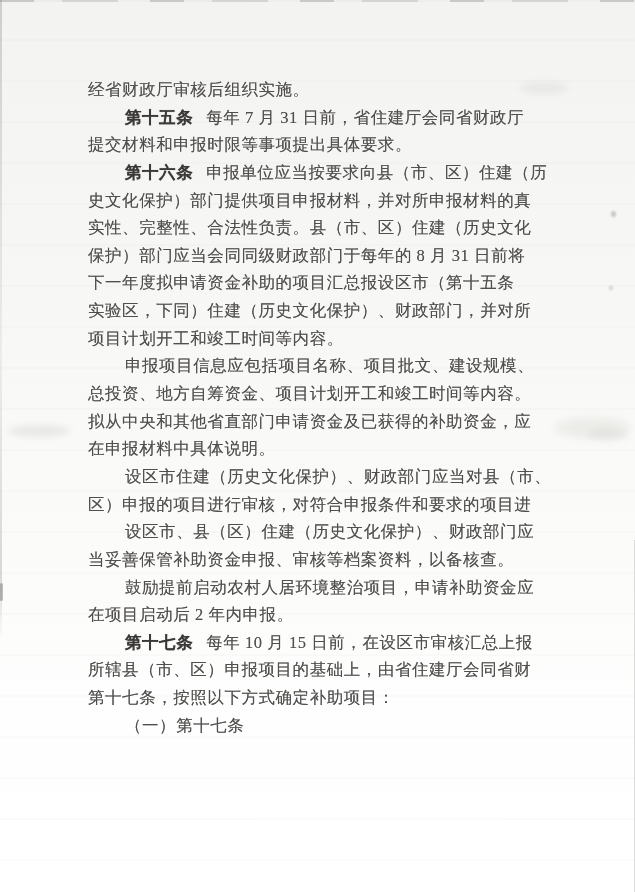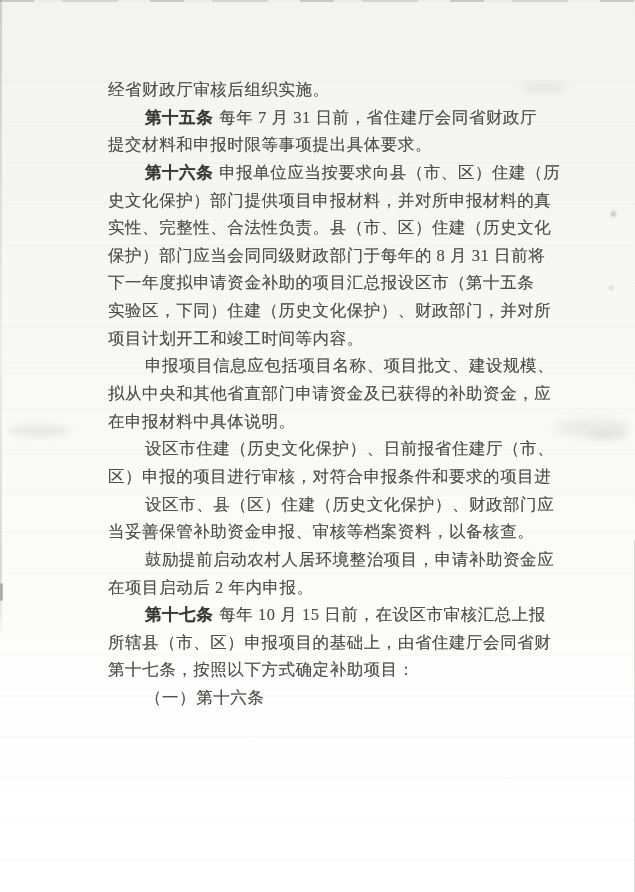--- a/index.html
+++ b/index.html
@@ -32,32 +32,32 @@
   }
   .smudge{position:absolute;pointer-events:none;border-radius:50%;}
   .smudge-a{left:555px;top:418px;width:75px;height:20px;background:rgba(185,185,182,0.22);filter:blur(4px);}
   .smudge-b{left:8px;top:425px;width:62px;height:12px;background:rgba(190,190,187,0.28);filter:blur(3px);}
   .smudge-c{left:611px;top:211px;width:5px;height:6px;background:rgba(140,140,140,0.45);filter:blur(1px);}
   .smudge-d{left:609px;top:286px;width:4px;height:4px;background:rgba(150,150,150,0.40);filter:blur(1px);}
   .smudge-e{left:520px;top:82px;width:48px;height:12px;background:rgba(185,185,182,0.18);filter:blur(3px);}
   .smudge-f{left:588px;top:430px;width:40px;height:10px;background:rgba(180,180,178,0.18);filter:blur(3px);}
 
   .doc{
-    position:absolute;left:108px;top:76px;width:452px;
+    position:absolute;left:88px;top:76px;width:452px;
     color:#504f4d;
     text-shadow:0 0 0.6px rgba(80,80,78,0.55);
   }
   .line{
     height:27.65px;line-height:27.65px;
     font-size:16.5px;letter-spacing:0.55px;
     white-space:nowrap;
   }
   .indent{padding-left:37px;}
   .term{
-    font-weight:bold;color:#393836;margin-right:6px;
+    font-weight:bold;color:#393836;margin-right:13px;
     text-shadow:0 0 0.7px rgba(55,55,53,0.7);
     font-family:Liberation Serif, serif;
   }
 </style>
 </head>
 <body>
 
 <div class="scan-bands"></div>
 <div class="scan-edge-top"></div>
 <div class="scan-edge-left"></div>
@@ -75,25 +75,26 @@
   <div class="line indent"><b class="term">第十五条</b><span>每年 7 月 31 日前，省住建厅会同省财政厅</span></div>
   <div class="line"><span>提交材料和申报时限等事项提出具体要求。</span></div>
   <div class="line indent"><b class="term">第十六条</b><span>申报单位应当按要求向县（市、区）住建（历</span></div>
   <div class="line"><span>史文化保护）部门提供项目申报材料，并对所申报材料的真</span></div>
   <div class="line"><span>实性、完整性、合法性负责。县（市、区）住建（历史文化</span></div>
   <div class="line"><span>保护）部门应当会同同级财政部门于每年的 8 月 31 日前将</span></div>
   <div class="line"><span>下一年度拟申请资金补助的项目汇总报设区市（第十五条</span></div>
   <div class="line"><span>实验区，下同）住建（历史文化保护）、财政部门，并对所</span></div>
   <div class="line"><span>项目计划开工和竣工时间等内容。</span></div>
   <div class="line indent"><span>申报项目信息应包括项目名称、项目批文、建设规模、</span></div>
+  <div class="line"><span>总投资、地方自筹资金、项目计划开工和竣工时间等内容。</span></div>
   <div class="line"><span>拟从中央和其他省直部门申请资金及已获得的补助资金，应</span></div>
   <div class="line"><span>在申报材料中具体说明。</span></div>
-  <div class="line indent"><span>设区市住建（历史文化保护）、日前报省住建厅（市、</span></div>
+  <div class="line indent"><span>设区市住建（历史文化保护）、财政部门应当对县（市、</span></div>
   <div class="line"><span>区）申报的项目进行审核，对符合申报条件和要求的项目进</span></div>
   <div class="line indent"><span>设区市、县（区）住建（历史文化保护）、财政部门应</span></div>
   <div class="line"><span>当妥善保管补助资金申报、审核等档案资料，以备核查。</span></div>
   <div class="line indent"><span>鼓励提前启动农村人居环境整治项目，申请补助资金应</span></div>
   <div class="line"><span>在项目启动后 2 年内申报。</span></div>
   <div class="line indent"><b class="term">第十七条</b><span>每年 10 月 15 日前，在设区市审核汇总上报</span></div>
   <div class="line"><span>所辖县（市、区）申报项目的基础上，由省住建厅会同省财</span></div>
   <div class="line"><span>第十七条，按照以下方式确定补助项目：</span></div>
-  <div class="line indent"><span>（一）第十六条</span></div>
+  <div class="line indent"><span>（一）第十七条</span></div>
 </div>
 
 </body></html>

